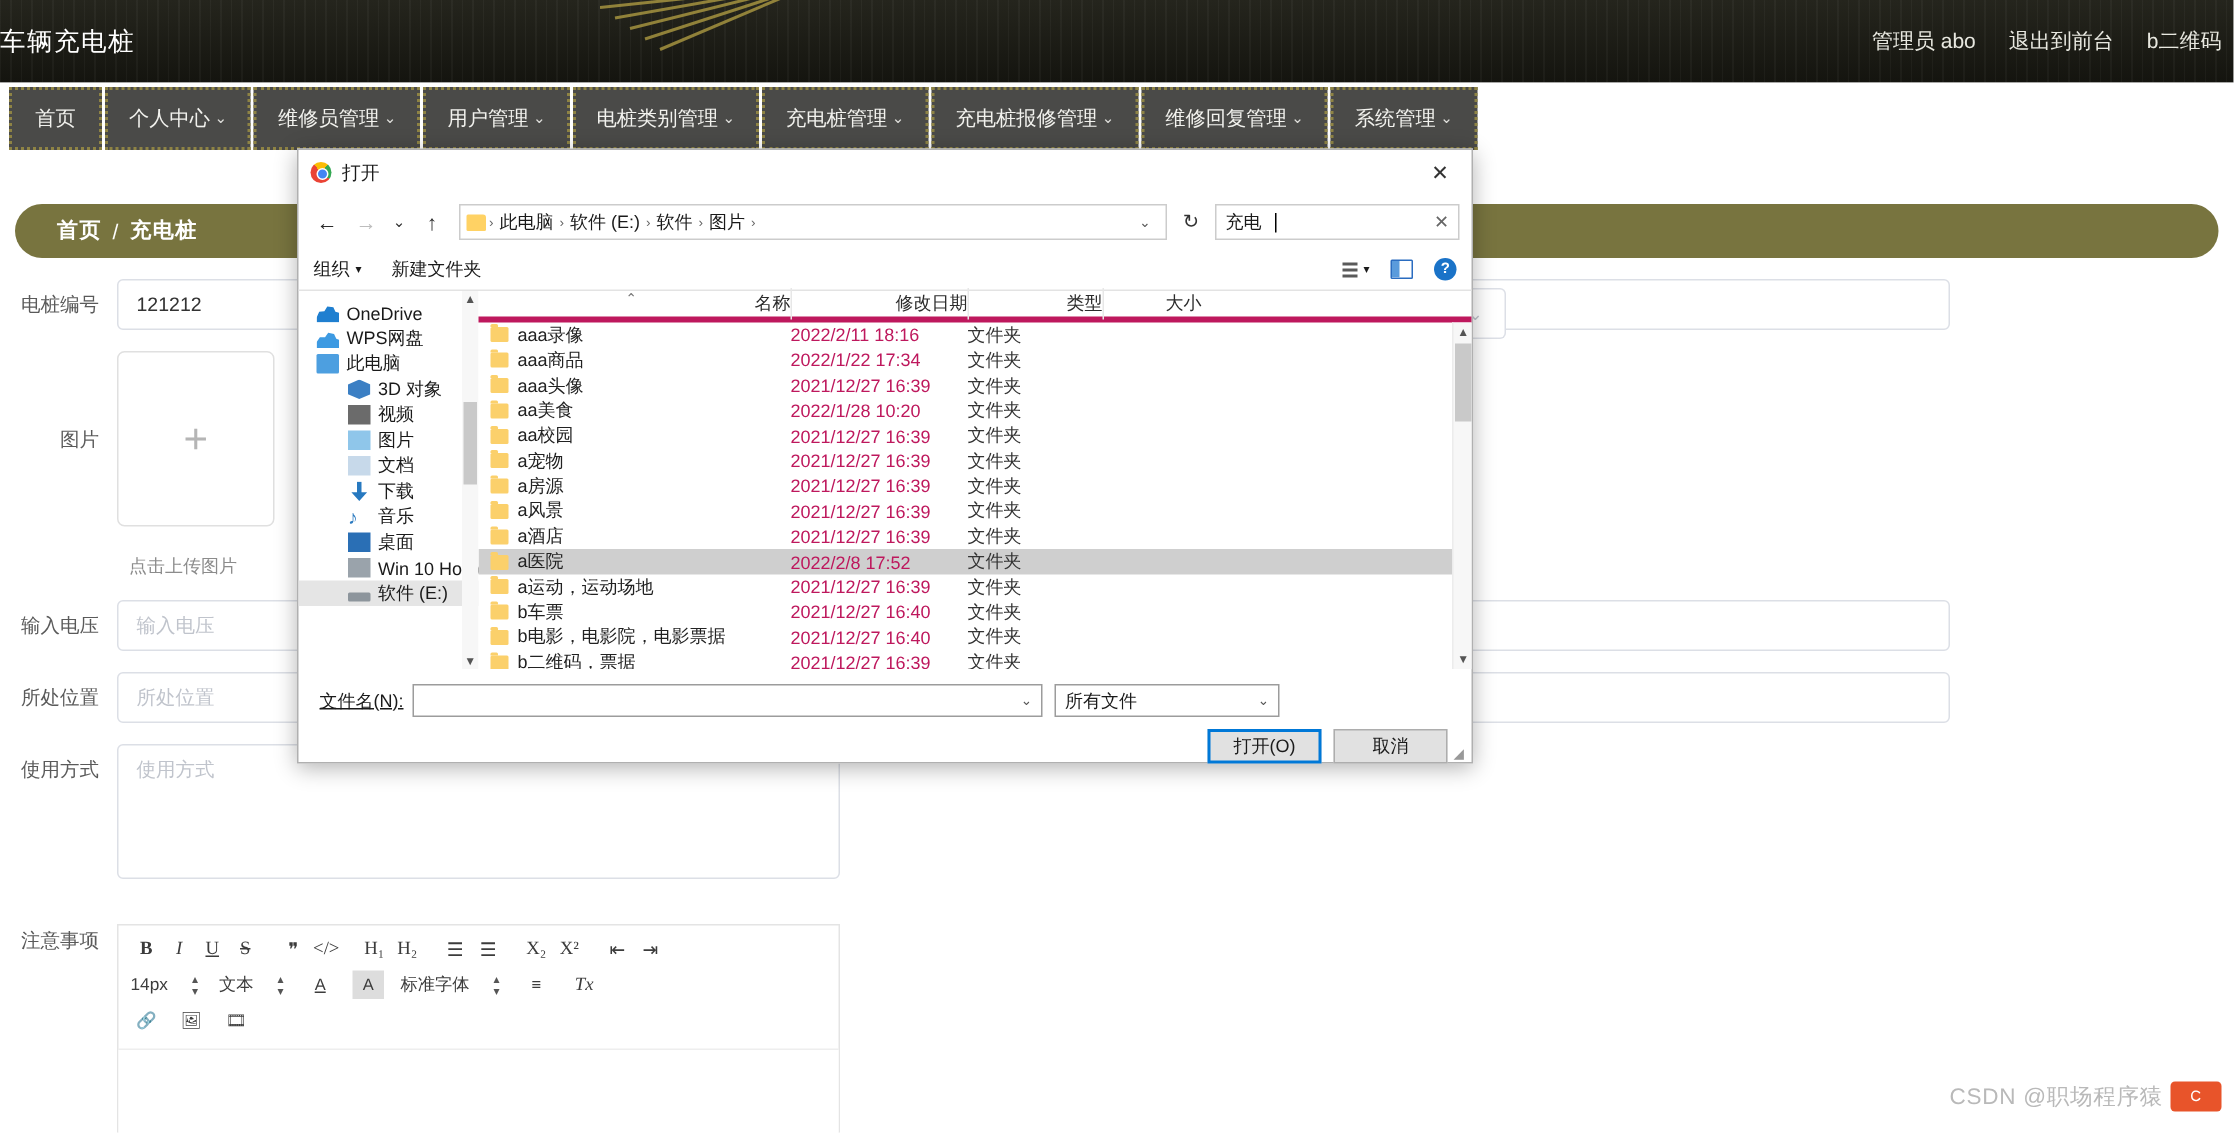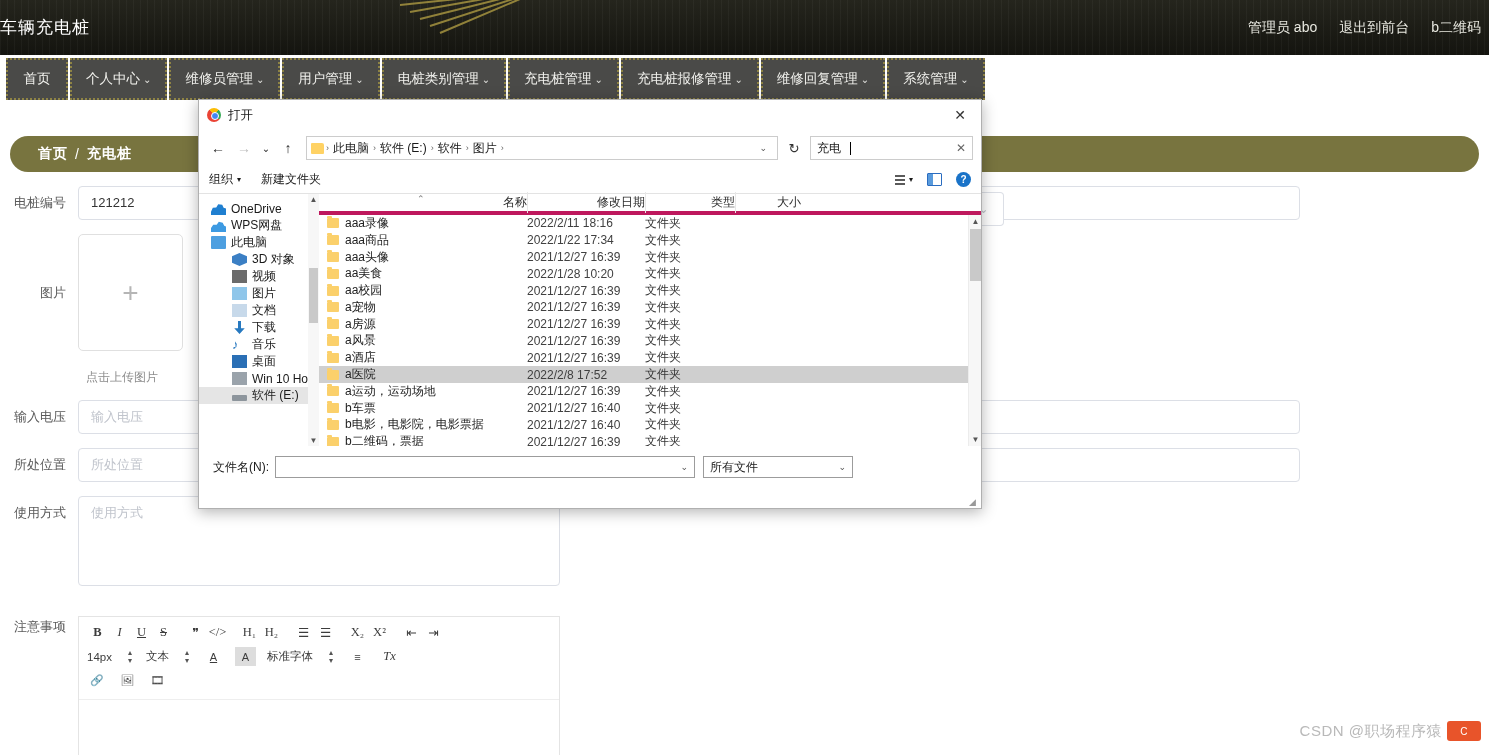--- a/index.html
+++ b/index.html
@@ -235,21 +235,21 @@
   .c-name { width: 208px; }
   .c-date { width: 118px; }
   .c-type { width: 90px; }
   .c-size { width: 66px; }
   .rows { height: 231px; overflow: hidden; }
   .frow {
     height: 16.8px; display: flex; align-items: center; font-size: 12px; color: #222;
   }
   .frow.sel { background: #cfcfcf; }
   .frow .fn { width: 208px; display: flex; align-items: center; padding-left: 8px; }
-  .frow .fd { width: 118px; color: #404040; }
+  .frow .fd { width: 118px; color: #be185d; }
   .frow .ft { width: 90px; color: #333; }
   .folder-ico {
     width: 12px; height: 10px; background: #fbd06b; border-radius: 1px;
     margin-right: 6px; flex: none; position: relative;
   }
   .folder-ico::before {
     content:""; position:absolute; left:0; top:-2px; width:5px; height:2px;
     background:#fbd06b; border-radius:1px 1px 0 0;
   }
   .list-scroll {
@@ -258,21 +258,21 @@
   }
   .list-scroll .up, .list-scroll .dn {
     position:absolute; left:0; width:13px; height:13px; color:#555; font-size:8px;
     display:flex; align-items:center; justify-content:center;
   }
   .list-scroll .up { top:0; } .list-scroll .dn { bottom:0; }
   .list-scroll .thumb { position:absolute; left:1px; top:14px; width:11px; height:52px; background:#c9c9c9; }
 
   .dlg-foot { padding: 10px 14px 0 14px; }
   .foot-row { display: flex; align-items: center; }
-  .foot-lbl { font-size: 12px; margin-right: 6px; }
+  .foot-lbl { font-size: 12px; margin-right: 6px; text-decoration: underline; }
   .fname {
     width: 420px; height: 22px; border: 1px solid #9c9c9c; background: #fff;
     display: flex; align-items: center; padding: 0 6px; font-size: 12px;
   }
   .fname .caret { margin-left: auto; color: #555; font-size: 9px; }
   .filter {
     width: 150px; height: 22px; border: 1px solid #9c9c9c; background: #fff;
     display: flex; align-items: center; padding: 0 6px; font-size: 12px; margin-left: 8px;
   }
   .filter .caret { margin-left: auto; color: #555; font-size: 9px; }
@@ -705,20 +705,24 @@
         <span class="foot-lbl">文件名(N):</span>
         <div class="fname">
           <span></span>
           <span class="caret">⌄</span>
         </div>
         <div class="filter">
           <span>所有文件</span>
           <span class="caret">⌄</span>
         </div>
       </div>
+      <div class="btnrow">
+        <div class="btn primary">打开(O)</div>
+        <div class="btn">取消</div>
+      </div>
       <div class="resizer">◢</div>
     </div>
   </div>
 
   <div class="wm">
     <span>CSDN @职场程序猿</span>
     <span class="wm-logo">C</span>
   </div>
 </div>
 

